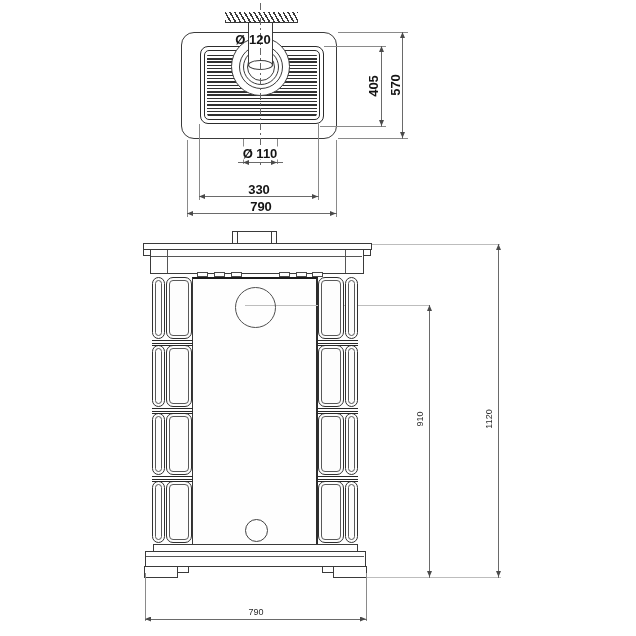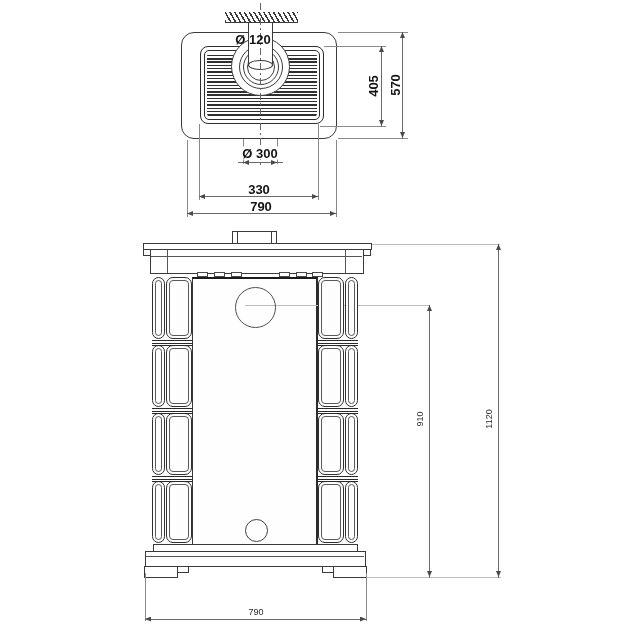--- a/index.html
+++ b/index.html
@@ -87,21 +87,21 @@
 
   <div class="centerline" style="left:260px;top:3px;height:162px;"></div>
 
   <div class="lbl" style="left:253px;top:39px;background:transparent;">Ø 120</div>
 
   <div class="vline" style="left:243px;top:139px;height:25px;"></div>
   <div class="vline" style="left:277px;top:139px;height:25px;"></div>
   <div class="hline dimline" style="left:238px;top:162px;width:45px;"></div>
   <div class="ar ar-l" style="left:243px;top:160px;"></div>
   <div class="ar ar-r" style="left:271px;top:160px;"></div>
-  <div class="lbl" style="left:260px;top:153px;">Ø 300</div>
+  <div class="lbl" style="left:260px;top:153px;">Ø 110</div>
 
   <div class="vline" style="left:199px;top:124px;height:76px;"></div>
   <div class="vline" style="left:318px;top:124px;height:76px;"></div>
   <div class="hline dimline" style="left:199px;top:196px;width:120px;"></div>
   <div class="ar ar-l" style="left:199px;top:194px;"></div>
   <div class="ar ar-r" style="left:312px;top:194px;"></div>
   <div class="lbl" style="left:259px;top:188.5px;">330</div>
 
   <div class="vline" style="left:187px;top:140px;height:77px;"></div>
   <div class="vline" style="left:336px;top:140px;height:77px;"></div>

